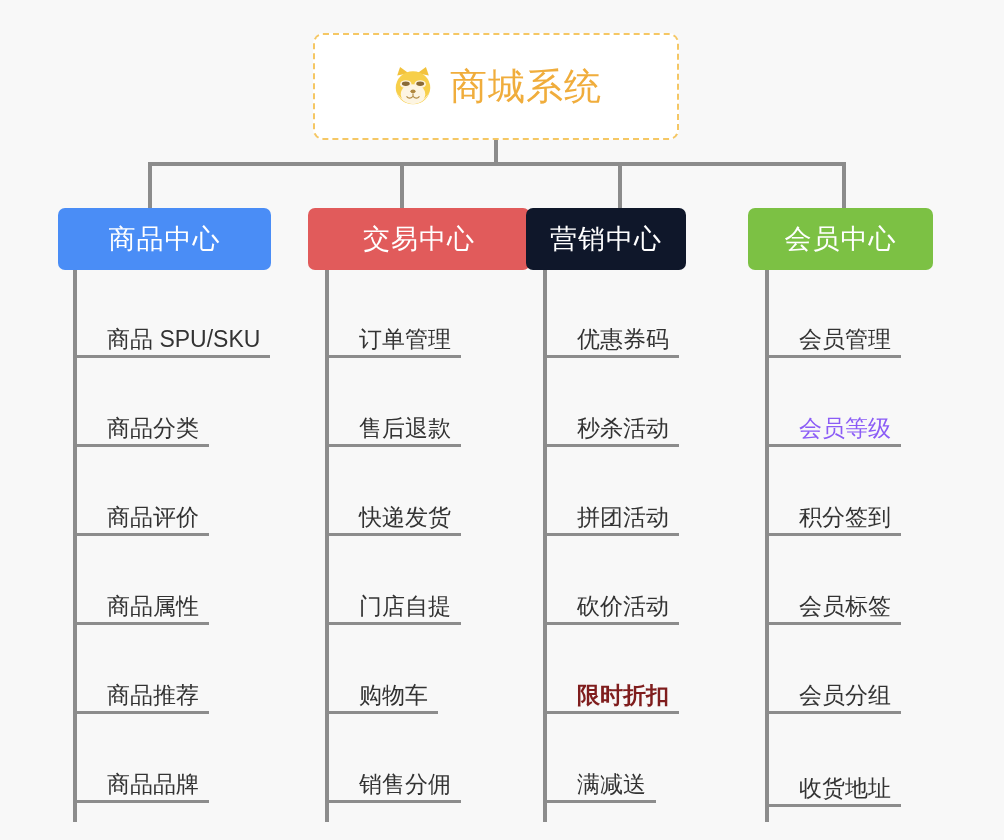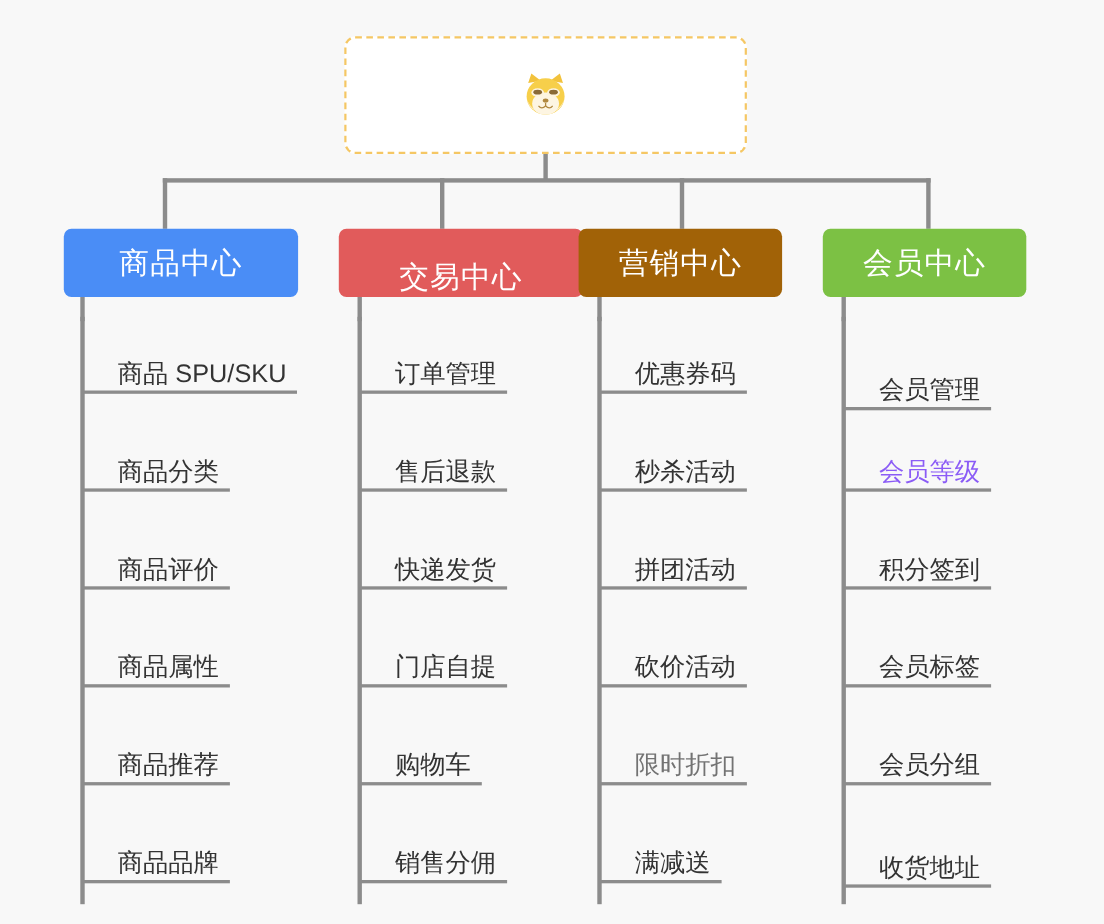--- a/index.html
+++ b/index.html
@@ -121,43 +121,44 @@
         <ellipse cx="22" cy="27.5" rx="5.5" ry="3" fill="#8a6a36"></ellipse>
         <ellipse cx="42" cy="27.5" rx="5.5" ry="3" fill="#8a6a36"></ellipse>
 
         <ellipse cx="32" cy="38" rx="3.6" ry="2.6" fill="#b08840"></ellipse>
 
         <path d="M32 41 L32 45" stroke="#b08840" stroke-width="1.6" fill="none"></path>
         <path d="M32 45 q-5 5 -9 0" stroke="#b08840" stroke-width="1.6" fill="none"></path>
         <path d="M32 45 q5 5 9 0" stroke="#b08840" stroke-width="1.6" fill="none"></path>
       </svg>
     </span>
+    <span class="root-title" style="color: rgb(240, 173, 60);">商城系统</span>
   </div>
 
   <div class="line v-line" style="left: 494px; top: 140px; height: 24px; background: rgb(140, 140, 140);"></div>
 
   <div class="line h-line" style="left: 148px; top: 162px; width: 698px; background: rgb(140, 140, 140);"></div>
 
   <div class="line v-line" style="left: 148px; top: 162px; height: 46px; background: rgb(140, 140, 140);"></div>
   <div class="line v-line" style="left: 400px; top: 162px; height: 46px; background: rgb(140, 140, 140);"></div>
   <div class="line v-line" style="left: 618px; top: 162px; height: 46px; background: rgb(140, 140, 140);"></div>
   <div class="line v-line" style="left: 842px; top: 162px; height: 46px; background: rgb(140, 140, 140);"></div>
 
   <div class="line v-line" style="left: 73px; top: 270px; height: 22px; background: rgb(140, 140, 140);"></div>
   <div class="line v-line" style="left: 325px; top: 270px; height: 22px; background: rgb(140, 140, 140);"></div>
   <div class="line v-line" style="left: 543px; top: 270px; height: 22px; background: rgb(140, 140, 140);"></div>
   <div class="line v-line" style="left: 765px; top: 270px; height: 22px; background: rgb(140, 140, 140);"></div>
 
   <div class="cat-head" style="left: 58px; top: 208px; width: 213px; background: rgb(74, 141, 246);">
     <span>商品中心</span>
   </div>
-  <div class="cat-head" style="left: 308px; top: 208px; width: 222px; background: rgb(225, 91, 91); align-items: flex-end;">
+  <div class="cat-head" style="left: 308px; top: 208px; width: 222px; background: rgb(225, 91, 91);">
     <span>交易中心</span>
   </div>
-  <div class="cat-head" style="left: 526px; top: 208px; width: 185px; background: #a16207;">
+  <div class="cat-head" style="left: 526px; top: 208px; width: 160px; background: #0f172a;">
     <span>营销中心</span>
   </div>
   <div class="cat-head" style="left: 748px; top: 208px; width: 185px; background: rgb(124, 193, 68);">
     <span>会员中心</span>
   </div>
 
   <div class="col" style="left:73px;">
     <div class="col-stem" style="height: 534px; background: rgb(140, 140, 140);"></div>
     <div class="item" style="top:26px;align-items:flex-end;">
         <span class="item-label" style="color: rgb(51, 51, 51); border-bottom-color: rgb(140, 140, 140);">商品 SPU/SKU</span>
@@ -209,30 +210,30 @@
     <div class="item" style="top:115px;">
         <span class="item-label" style="color: rgb(51, 51, 51); border-bottom-color: rgb(140, 140, 140);">秒杀活动</span>
       </div>
     <div class="item" style="top:204px;">
         <span class="item-label" style="color: rgb(51, 51, 51); border-bottom-color: rgb(140, 140, 140);">拼团活动</span>
       </div>
     <div class="item" style="top:293px;">
         <span class="item-label" style="color: rgb(51, 51, 51); border-bottom-color: rgb(140, 140, 140);">砍价活动</span>
       </div>
     <div class="item" style="top:382px;">
-        <span class="item-label" style="color: #737373; border-bottom-color: rgb(140, 140, 140);">限时折扣</span>
+        <span class="item-label" style="color: #7f1d1d; border-bottom-color: rgb(140, 140, 140); font-weight: bold;">限时折扣</span>
       </div>
     <div class="item" style="top:471px;">
         <span class="item-label" style="color: rgb(51, 51, 51); border-bottom-color: rgb(140, 140, 140);">满减送</span>
       </div>
   </div>
 
   <div class="col" style="left:765px;">
     <div class="col-stem" style="height: 534px; background: rgb(140, 140, 140);"></div>
-    <div class="item" style="top:41px;">
+    <div class="item" style="top:26px;">
         <span class="item-label" style="color: rgb(51, 51, 51); border-bottom-color: rgb(140, 140, 140);">会员管理</span>
       </div>
     <div class="item" style="top:115px;">
         <span class="item-label" style="color: #8b5cf6; border-bottom-color: rgb(140, 140, 140);">会员等级</span>
       </div>
     <div class="item" style="top:204px;">
         <span class="item-label" style="color: rgb(51, 51, 51); border-bottom-color: rgb(140, 140, 140);">积分签到</span>
       </div>
     <div class="item" style="top:293px;">
         <span class="item-label" style="color: rgb(51, 51, 51); border-bottom-color: rgb(140, 140, 140);">会员标签</span>

